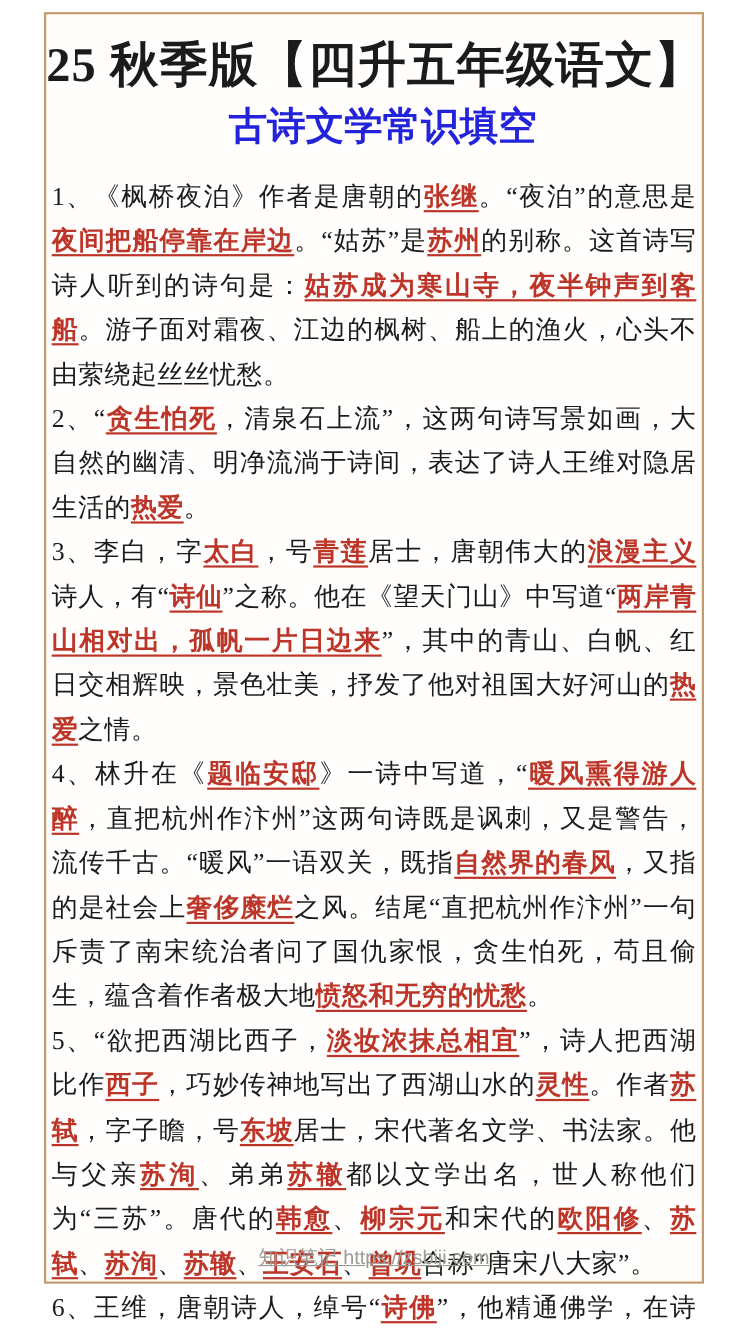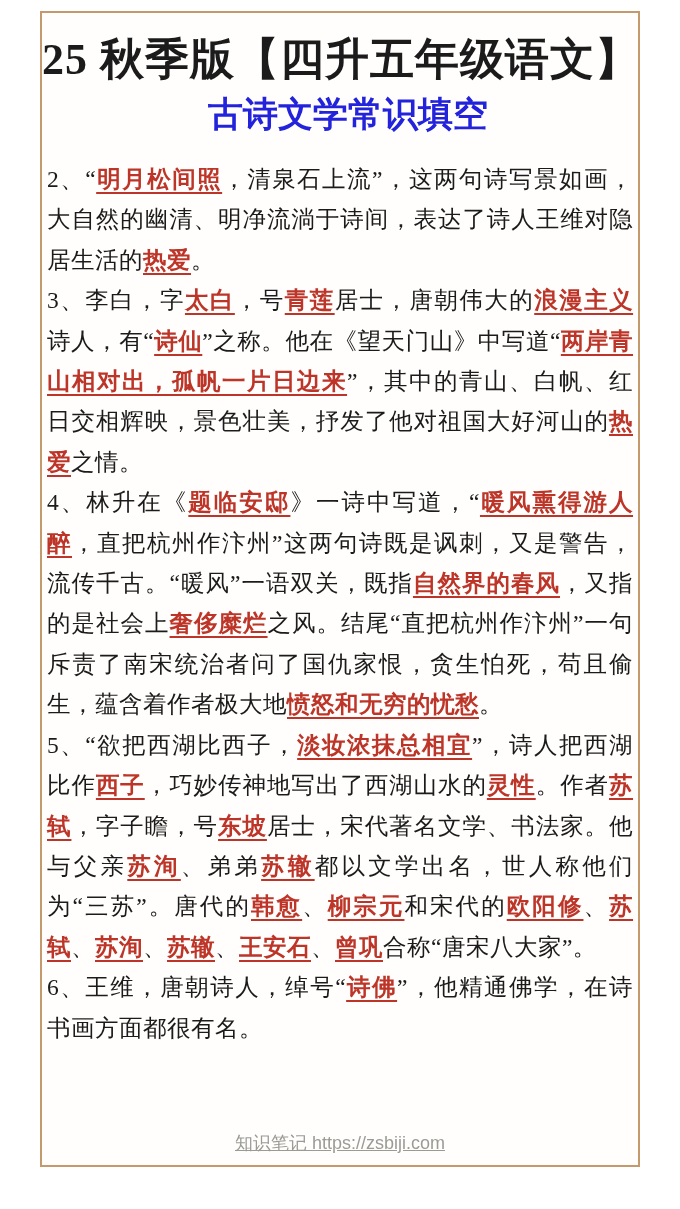--- a/index.html
+++ b/index.html
@@ -71,20 +71,21 @@
     text-decoration: underline;
   }
 </style>
 </head>
 <body>
 
 <div class="frame">
   <h1 class="page-title">25 秋季版【四升五年级语文】</h1>
   <h2 class="page-subtitle">古诗文学常识填空</h2>
   <div class="questions">
-      <p class="question"><span class="">2、“</span><span class="answer">明月松间照</span><span class="">，清泉石上流”，这两句诗写景如画，大自然的幽清、明净流淌于诗间，表达了诗人王维对隐居生活的</span><span class="answer">热爱</span><span class="">。</span></p>
+      <p class="question"><span class="">1、《枫桥夜泊》作者是唐朝的</span><span class="answer">张继</span><span class="">。“夜泊”的意思是</span><span class="answer">夜间把船停靠在岸边</span><span class="">。“姑苏”是</span><span class="answer">苏州</span><span class="">的别称。这首诗写诗人听到的诗句是：</span><span class="answer">姑苏成为寒山寺，夜半钟声到客船</span><span class="">。游子面对霜夜、江边的枫树、船上的渔火，心头不由萦绕起丝丝忧愁。</span></p>
+      <p class="question"><span class="">2、“</span><span class="answer">贪生怕死</span><span class="">，清泉石上流”，这两句诗写景如画，大自然的幽清、明净流淌于诗间，表达了诗人王维对隐居生活的</span><span class="answer">热爱</span><span class="">。</span></p>
       <p class="question"><span class="">3、李白，字</span><span class="answer">太白</span><span class="">，号</span><span class="answer">青莲</span><span class="">居士，唐朝伟大的</span><span class="answer">浪漫主义</span><span class="">诗人，有“</span><span class="answer">诗仙</span><span class="">”之称。他在《望天门山》中写道“</span><span class="answer">两岸青山相对出，孤帆一片日边来</span><span class="">”，其中的青山、白帆、红日交相辉映，景色壮美，抒发了他对祖国大好河山的</span><span class="answer">热爱</span><span class="">之情。</span></p>
       <p class="question"><span class="">4、林升在《</span><span class="answer">题临安邸</span><span class="">》一诗中写道，“</span><span class="answer">暖风熏得游人醉</span><span class="">，直把杭州作汴州”这两句诗既是讽刺，又是警告，流传千古。“暖风”一语双关，既指</span><span class="answer">自然界的春风</span><span class="">，又指的是社会上</span><span class="answer">奢侈糜烂</span><span class="">之风。结尾“直把杭州作汴州”一句斥责了南宋统治者问了国仇家恨，贪生怕死，苟且偷生，蕴含着作者极大地</span><span class="answer">愤怒和无穷的忧愁</span><span class="">。</span></p>
       <p class="question"><span class="">5、“欲把西湖比西子，</span><span class="answer">淡妆浓抹总相宜</span><span class="">”，诗人把西湖比作</span><span class="answer">西子</span><span class="">，巧妙传神地写出了西湖山水的</span><span class="answer">灵性</span><span class="">。作者</span><span class="answer">苏轼</span><span class="">，字子瞻，号</span><span class="answer">东坡</span><span class="">居士，宋代著名文学、书法家。他与父亲</span><span class="answer">苏洵</span><span class="">、弟弟</span><span class="answer">苏辙</span><span class="">都以文学出名，世人称他们为“三苏”。唐代的</span><span class="answer">韩愈</span><span class="">、</span><span class="answer">柳宗元</span><span class="">和宋代的</span><span class="answer">欧阳修</span><span class="">、</span><span class="answer">苏轼</span><span class="">、</span><span class="answer">苏洵</span><span class="">、</span><span class="answer">苏辙</span><span class="">、</span><span class="answer">王安石</span><span class="">、</span><span class="answer">曾巩</span><span class="">合称“唐宋八大家”。</span></p>
       <p class="question"><span class="">6、王维，唐朝诗人，绰号“</span><span class="answer">诗佛</span><span class="">”，他精通佛学，在诗书画方面都很有名。</span></p>
     </div>
   <div class="footer">知识笔记 https://zsbiji.com</div>
 </div>
 
 </body></html>

